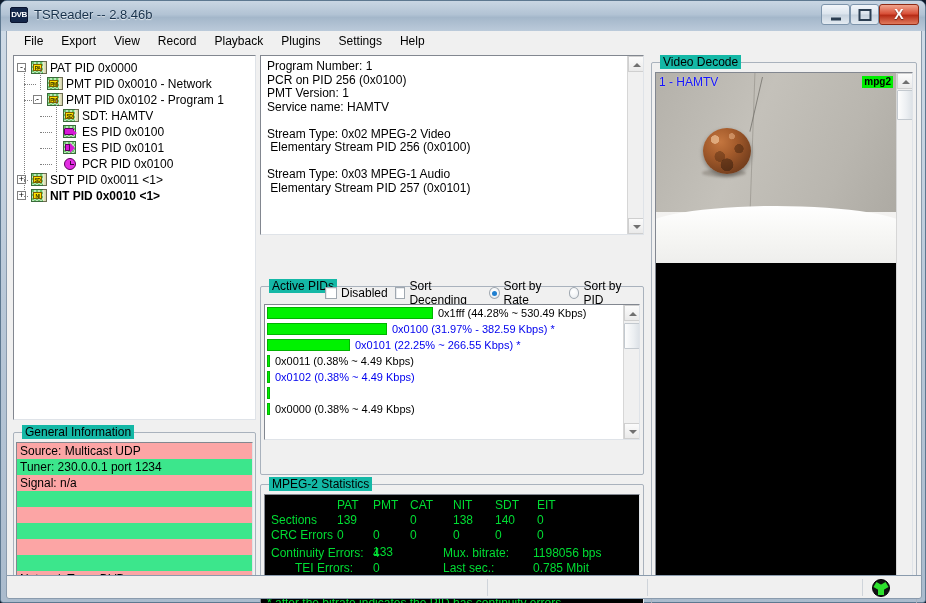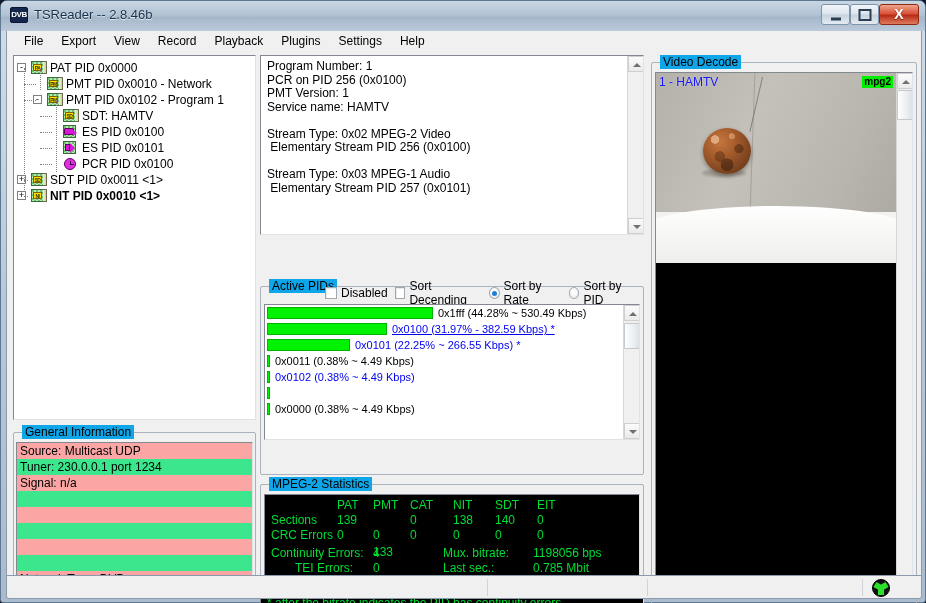--- a/index.html
+++ b/index.html
@@ -178,21 +178,21 @@
   
   #pids-group {
     position:absolute; left:253px; top:228px; width:384px; height:196px;
   }
   .group-box {
     position:absolute; left:0; top:7px; width:100%; height:calc(100% - 7px);
     border:1px solid #a9b2bd; border-radius:2px;
   }
   .group-legend {
     position:absolute; left:9px; top:0; padding:0 3px;
-    background:#0ea5e9; font-size:12px; color:#000;
+    background:#14b8a6; font-size:12px; color:#000;
   }
   #pid-controls {
     position:absolute; left:65px; top:6px; height:16px;
     display:flex; align-items:center; gap:0px; font-size:12px;
   }
   .ctl { display:flex; align-items:center; margin-right:7px; cursor:default; }
   .cb {
     width:12px; height:12px; background:#fff;
     border:1px solid #a0a8b0; margin-right:4px;
     box-shadow: inset 1px 1px 0 #e8eaed;
@@ -533,21 +533,21 @@
           </div>
         </div>
       <div id="pid-list">
         <div id="pid-rows">
             <div class="pid-row">
               <div class="pid-bar" style="width: 166px;"></div>
               <span class="pid-lbl" style="left: 173px; color: rgb(0, 0, 0);">0x1fff (44.28% ~ 530.49 Kbps)</span>
             </div>
             <div class="pid-row">
               <div class="pid-bar" style="width: 120px;"></div>
-              <span class="pid-lbl" style="left: 127px; color: rgb(0, 0, 238); text-decoration: underline;">0x0100 (31.97% - 382.59 Kbps) *</span>
+              <span class="pid-lbl" style="left: 127px; color: rgb(0, 0, 238);">0x0100 (31.97% - 382.59 Kbps) *</span>
             </div>
             <div class="pid-row">
               <div class="pid-bar" style="width: 83px;"></div>
               <span class="pid-lbl" style="left: 90px; color: rgb(0, 0, 238);">0x0101 (22.25% ~ 266.55 Kbps) *</span>
             </div>
             <div class="pid-row">
               <div class="pid-bar" style="width: 3px;"></div>
               <span class="pid-lbl" style="left: 10px; color: rgb(0, 0, 0);">0x0011 (0.38% ~ 4.49 Kbps)</span>
             </div>
             <div class="pid-row">

